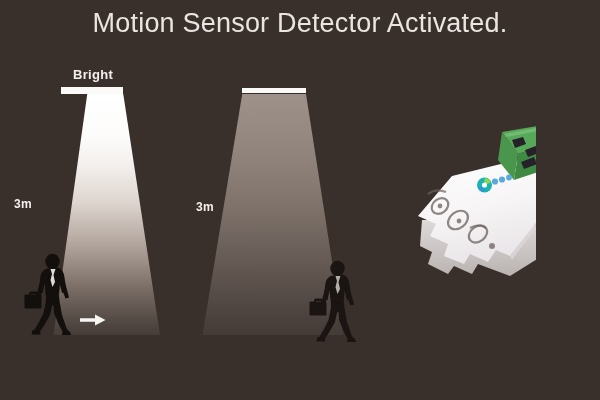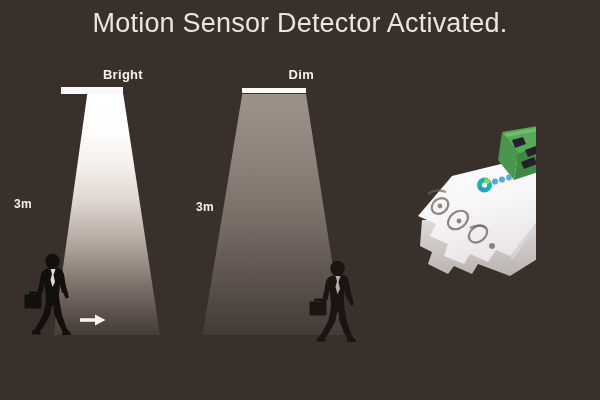--- a/index.html
+++ b/index.html
@@ -43,21 +43,21 @@
   .scene.dim    { left: 190px; top: 60px; width: 190px; height: 290px; }
 
   
   .fixture-label {
     position: absolute;
     color: #f2efec;
     font-size: 13px;
     font-weight: bold;
     letter-spacing: 0.3px;
     white-space: nowrap;
-    text-align: right;
+    text-align: center;
   }
   .scene.bright .fixture-label { left: 43px; top: 7px; width: 100px; }
   .scene.dim    .fixture-label { left: 24px; top: 7px; width: 100px; }
 
   
   .fixture-bar {
     position: absolute;
     background: #fbfaf8;
   }
   .scene.bright .fixture-bar {
@@ -189,21 +189,20 @@
 
     <div class="arrow">
       <svg viewBox="0 0 26 14" xmlns="http://www.w3.org/2000/svg">
         <path d="M0 5.2 H15 V1.4 L25.5 7 L15 12.6 V8.8 H0 Z" fill="#f7f5f2"></path>
       </svg>
     </div>
   </div>
 
   <div class="scene dim">
 
-    <div class="fixture-label">Dim</div>
 
     <div class="fixture-bar"></div>
 
     <div class="cone cone-dim"></div>
 
     <div class="walker">
       <svg viewBox="0 0 58 82" xmlns="http://www.w3.org/2000/svg">
         <g fill="#1a1512">
           <ellipse cx="30.5" cy="8.5" rx="7.2" ry="7.8"></ellipse>
           <path d="M25.5 15.5 L37 15 C40.5 16.5 42 20 42.5 24.5

